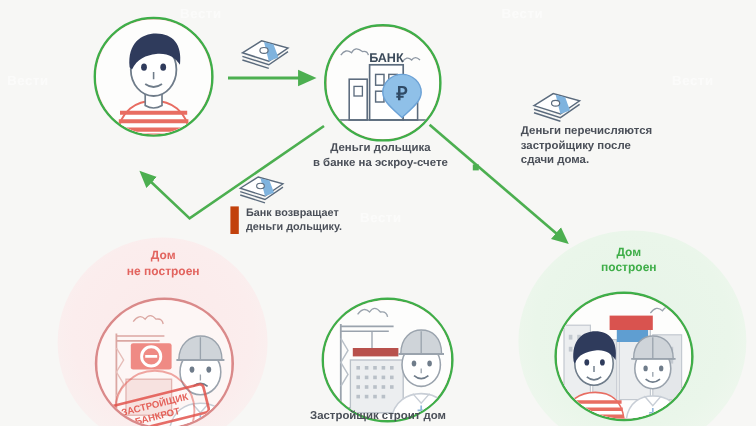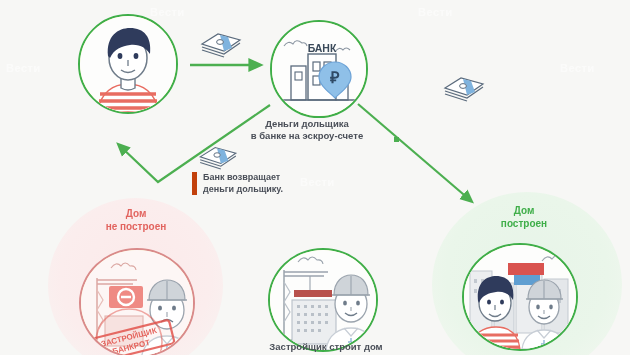--- a/index.html
+++ b/index.html
@@ -15,35 +15,35 @@
       letter-spacing:.5px;white-space:nowrap;pointer-events:none;}
 
   
   .panel{position:absolute;border-radius:50%/50%;}
   .panel-red{left:48px;top:198px;width:175px;height:175px;border-radius:50%;
       background:radial-gradient(circle at 50% 45%, #fbeaea 0%, #fbeded 58%, #f9f1f0 78%, rgba(249,244,243,0) 100%);}
   .panel-green{left:432px;top:192px;width:190px;height:185px;border-radius:50%;
       background:radial-gradient(circle at 50% 45%, #e7f4e8 0%, #eaf6ea 58%, #eff7ee 78%, rgba(243,248,242,0) 100%);}
 
   
-  .node{position:absolute;border-radius:50%;background:#fef9c3;overflow:hidden;}
+  .node{position:absolute;border-radius:50%;background:#fca5a5;overflow:hidden;}
   .node.green{border:2px solid #3fae49;}
   .node.red{border:2px solid #d98a8a;}
 
   
   .cap{position:absolute;text-align:center;color:#4a4f58;font-size:9.5px;
        font-weight:700;line-height:12px;white-space:pre-line;}
   .cap-left{text-align:left;}
   .title-red{position:absolute;text-align:center;color:#e2645f;font-size:10px;
        font-weight:700;line-height:12.5px;white-space:pre-line;}
   .title-green{position:absolute;text-align:center;color:#3fae49;font-size:10px;
        font-weight:700;line-height:12.5px;white-space:pre-line;}
 
   .boxed{position:absolute;color:#4a4f58;font-size:9px;font-weight:700;
-       line-height:11.5px;white-space:pre-line;border-left:5px solid #c2410c;
+       line-height:11.5px;white-space:pre-line;border-left:7px solid #c2410c;
        padding-left:6px;}
 
   svg{display:block;}
   .arrows{position:absolute;left:0;top:0;width:630px;height:355px;pointer-events:none;}
 </style>
 </head>
 <body>
 
 <div id="stage">
 
@@ -119,30 +119,33 @@
       <rect x="52" y="40" width="7" height="9" fill="none" stroke="#5b6b7d" stroke-width="1.2"></rect>
       <rect x="41" y="54" width="7" height="9" fill="none" stroke="#5b6b7d" stroke-width="1.2"></rect>
       <rect x="23" y="50" width="7" height="8" fill="none" stroke="#5b6b7d" stroke-width="1.1"></rect>
 
       <path d="M10,78 L84,78" stroke="#5b6b7d" stroke-width="1.4"></path>
 
       <path d="M63,40 C72,40 79,47 79,55 C79,63 69,70 63,76 C57,70 47,63 47,55 C47,47 54,40 63,40 Z" fill="#8fc0e8" stroke="#6ca2d6" stroke-width="1.2"></path>
       <text x="63" y="61" font-family="Liberation Sans, sans-serif" font-size="16" font-weight="700" fill="#2f4a66" text-anchor="middle">₽</text>
     </svg>
   </div>
-  <div class="cap" style="left:237px;top:118px;width:140px;">Деньги дольщика
+  <div class="cap" style="left:247px;top:118px;width:140px;">Деньги дольщика
 в банке на эскроу-счете</div>
 
   <svg style="position:absolute;left:440px;top:70px;" width="48" height="32" viewBox="0 0 46 32">
     <path d="M4,18 L20,8 L42,14 L26,25 Z" fill="#ffffff" stroke="#5b6b7d" stroke-width="1.2"></path>
     <path d="M4,21 L26,28 L42,17" fill="none" stroke="#5b6b7d" stroke-width="1.2"></path>
     <path d="M4,24 L26,31" fill="none" stroke="#5b6b7d" stroke-width="1.2"></path>
     <path d="M22,9 L30,11 L34,22 L26,25 Z" fill="#7fb3de"></path>
     <ellipse cx="22" cy="16" rx="3.4" ry="2.4" fill="#ffffff" stroke="#5b6b7d" stroke-width="1"></ellipse>
   </svg>
+  <div class="cap cap-left" style="left:434px;top:104px;width:170px;">Деньги перечисляются
+застройщику после
+сдачи дома.</div>
 
   <svg style="position:absolute;left:196px;top:140px;" width="44" height="30" viewBox="0 0 46 32">
     <path d="M4,18 L20,8 L42,14 L26,25 Z" fill="#ffffff" stroke="#5b6b7d" stroke-width="1.2"></path>
     <path d="M4,21 L26,28 L42,17" fill="none" stroke="#5b6b7d" stroke-width="1.2"></path>
     <path d="M4,24 L26,31" fill="none" stroke="#5b6b7d" stroke-width="1.2"></path>
     <path d="M22,9 L30,11 L34,22 L26,25 Z" fill="#7fb3de"></path>
     <ellipse cx="22" cy="16" rx="3.4" ry="2.4" fill="#ffffff" stroke="#5b6b7d" stroke-width="1"></ellipse>
   </svg>
   <div class="boxed" style="left:192px;top:172px;width:116px;">Банк возвращает
 деньги дольщику.</div>
@@ -228,21 +231,21 @@
       <path d="M62,45 L100,45" stroke="#9aa3ad" stroke-width="1.5"></path>
       <path d="M81,26 L81,45" stroke="#9aa3ad" stroke-width="1.1"></path>
       <ellipse cx="75" cy="53" rx="1.9" ry="2.5" fill="#6f7c8a"></ellipse>
       <ellipse cx="88" cy="53" rx="1.9" ry="2.5" fill="#6f7c8a"></ellipse>
       <path d="M75,63 Q81,68 87,63" stroke="#6f7c8a" stroke-width="1.4" fill="none"></path>
       <path d="M81,57 L81,61" stroke="#9aa3ad" stroke-width="1.1"></path>
       <path d="M74,78 L81,86 L88,78" fill="none" stroke="#c8ced6" stroke-width="1.2"></path>
       <path d="M78,92 L84,92 M81,88 L81,96" stroke="#8fb6d8" stroke-width="1.4"></path>
     </svg>
   </div>
-  <div class="cap" style="left:246px;top:341px;width:160px;text-align:center;">Застройщик строит дом</div>
+  <div class="cap" style="left:235px;top:341px;width:160px;text-align:center;">Застройщик строит дом</div>
 
   <div class="title-green" style="left:463px;top:205px;width:122px;">Дом
 построен</div>
   <div class="node green" style="left:462px;top:243px;width:112px;height:104px;">
     <svg viewBox="0 0 112 104" width="112" height="104">
       <rect x="0" y="0" width="112" height="104" fill="#fdfdfc"></rect>
 
       <rect x="6" y="26" width="22" height="62" fill="#eceef0" stroke="#c3c9d0" stroke-width="1"></rect>
       <rect x="30" y="38" width="20" height="50" fill="#e4e7ea" stroke="#c3c9d0" stroke-width="1"></rect>
       <rect x="52" y="22" width="26" height="66" fill="#eceef0" stroke="#c3c9d0" stroke-width="1"></rect>

